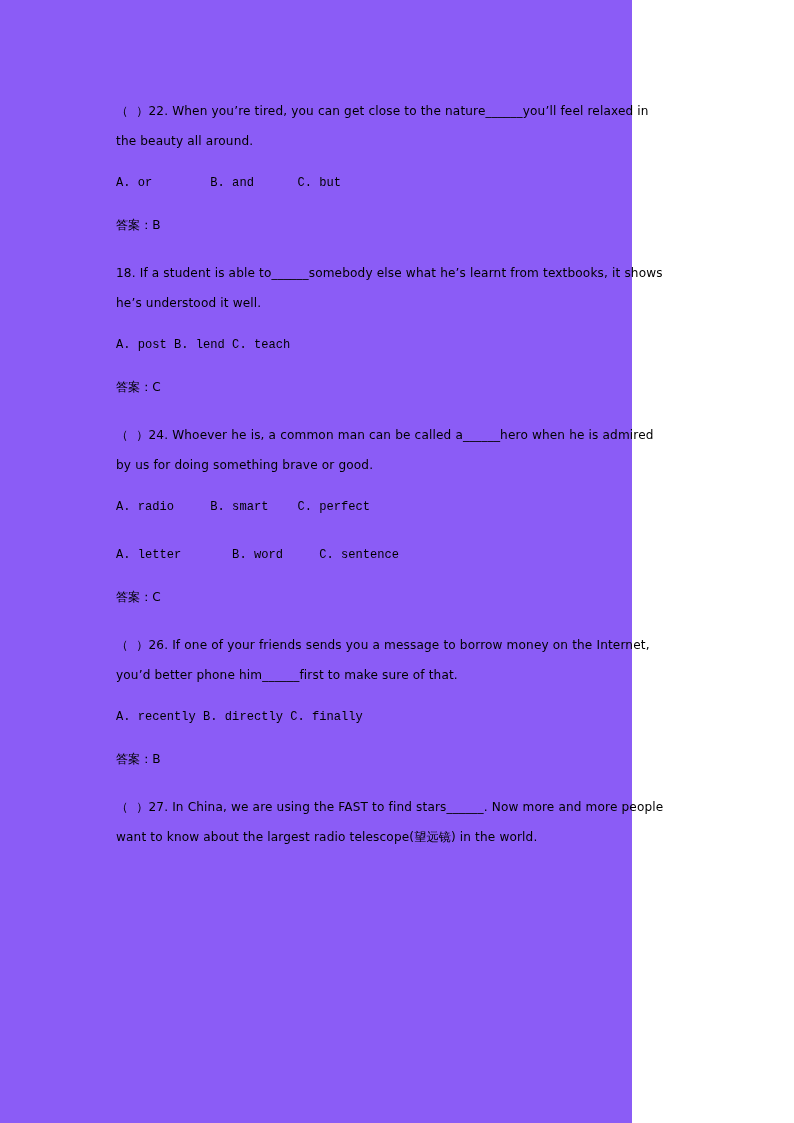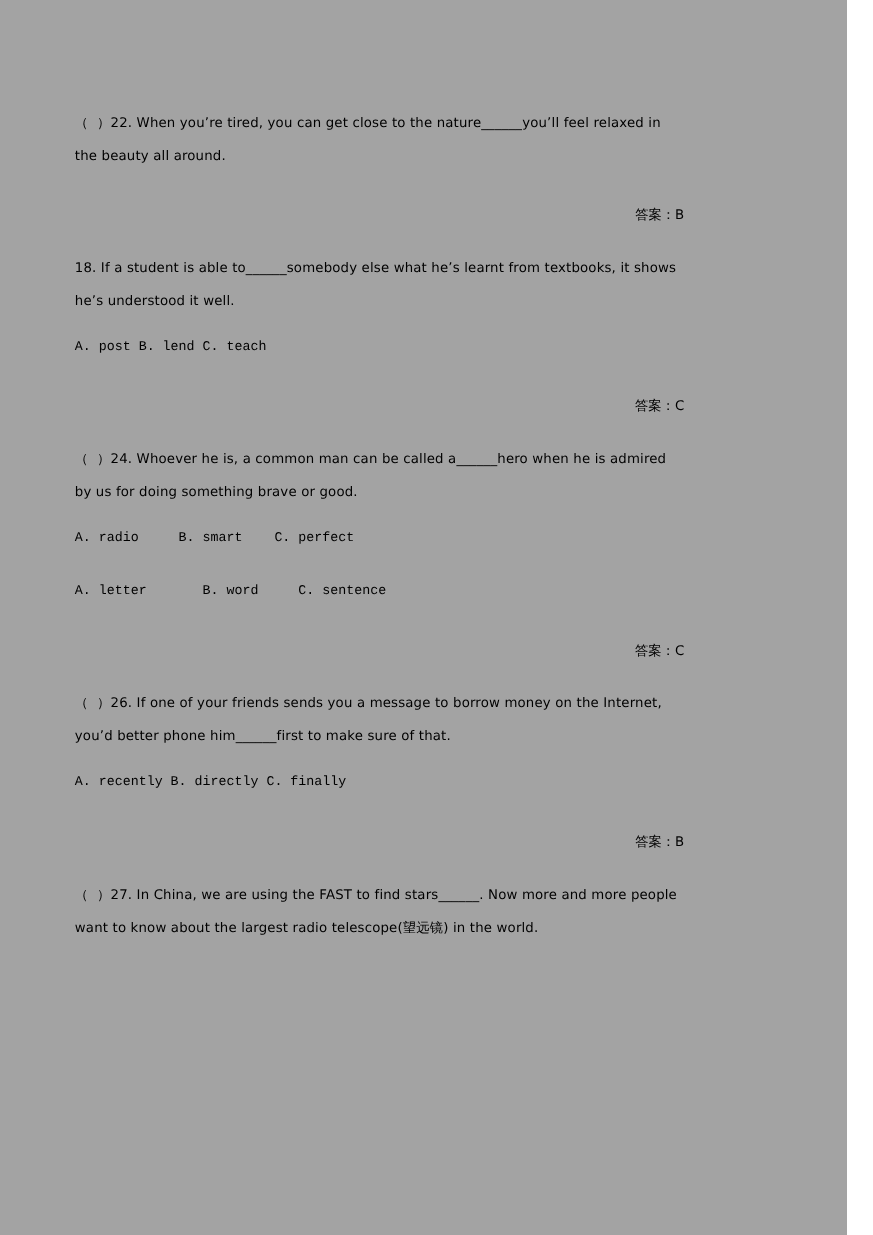--- a/index.html
+++ b/index.html
@@ -8,25 +8,25 @@
     background: #ffffff;
   }
   body {
     width: 794px;
     height: 1123px;
     font-family: "Liberation Mono", "DejaVu Sans Mono", monospace;
     color: #000000;
   }
   .page {
     position: relative;
-    width: 770px;
+    width: 632px;
     height: 1123px;
     box-sizing: border-box;
-    padding: 96px 120px 96px 68px;
-    background: #a3a3a3;
+    padding: 96px 120px 96px 116px;
+    background: #8b5cf6;
   }
   .doc {
     width: 554px;
   }
   .q-block {
     margin-bottom: 18px;
   }
   .line {
     font-size: 12.1px;
     line-height: 30px;
@@ -39,37 +39,37 @@
   }
   .options {
     font-size: 12.1px;
     line-height: 30px;
     margin-top: 12px;
     white-space: pre-wrap;
   }
   .answer {
     font-size: 12.1px;
     line-height: 30px;
-    margin-top: 24px;
+    margin-top: 12px;
     white-space: pre-wrap;
-    text-align: right;
   }
   .cjk {
     font-family: "DejaVu Sans", "Liberation Sans", sans-serif;
     font-size: 12.1px;
   }
 </style>
 </head>
 <body>
 
 <div class="page">
   <div class="doc">
 
     <div class="q-block">
       <div class="line stem cjk">（  ）22. When you’re tired, you can get close to the nature______you’ll feel relaxed in the beauty all around.</div>
+      <div class="options">A. or        B. and      C. but</div>
       <div class="answer cjk"><span>答案：</span><span>B</span></div>
     </div>
 
     <div class="q-block">
       <div class="line stem cjk">18. If a student is able to______somebody else what he’s learnt from textbooks, it shows he’s understood it well.</div>
       <div class="options">A. post B. lend C. teach</div>
       <div class="answer cjk"><span>答案：</span><span>C</span></div>
     </div>
 
     <div class="q-block">

